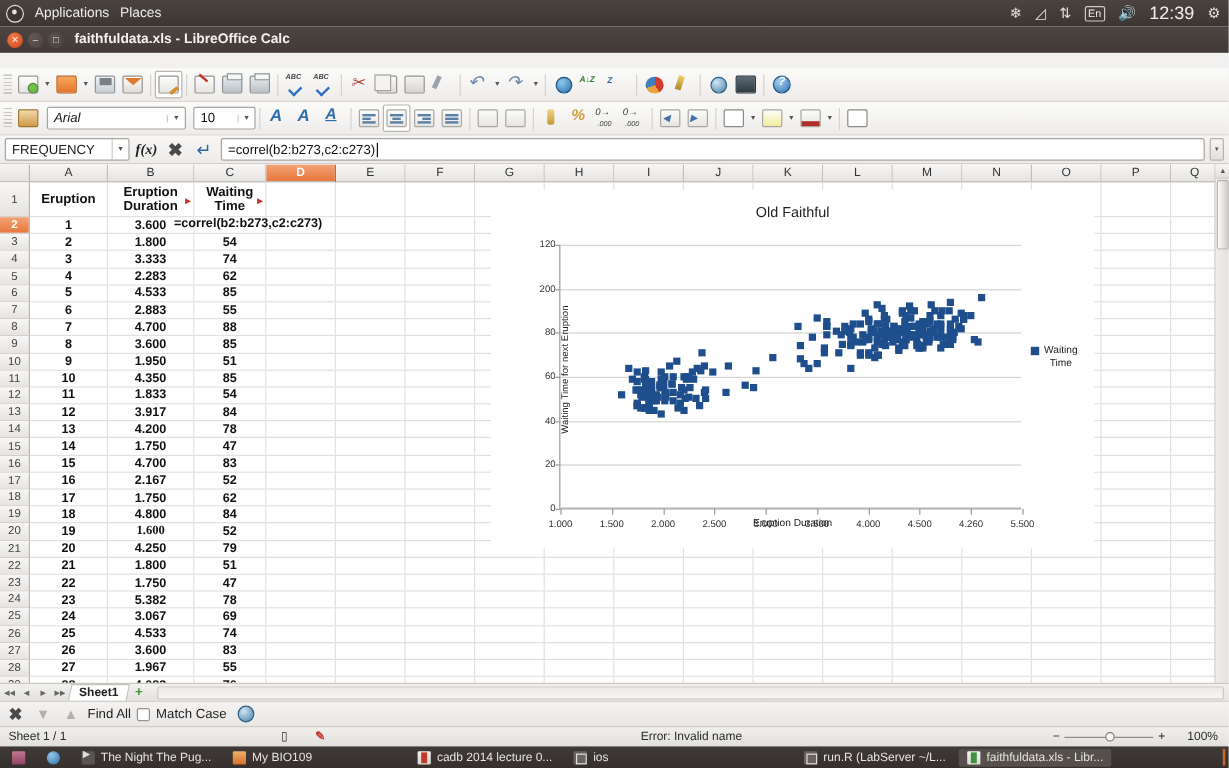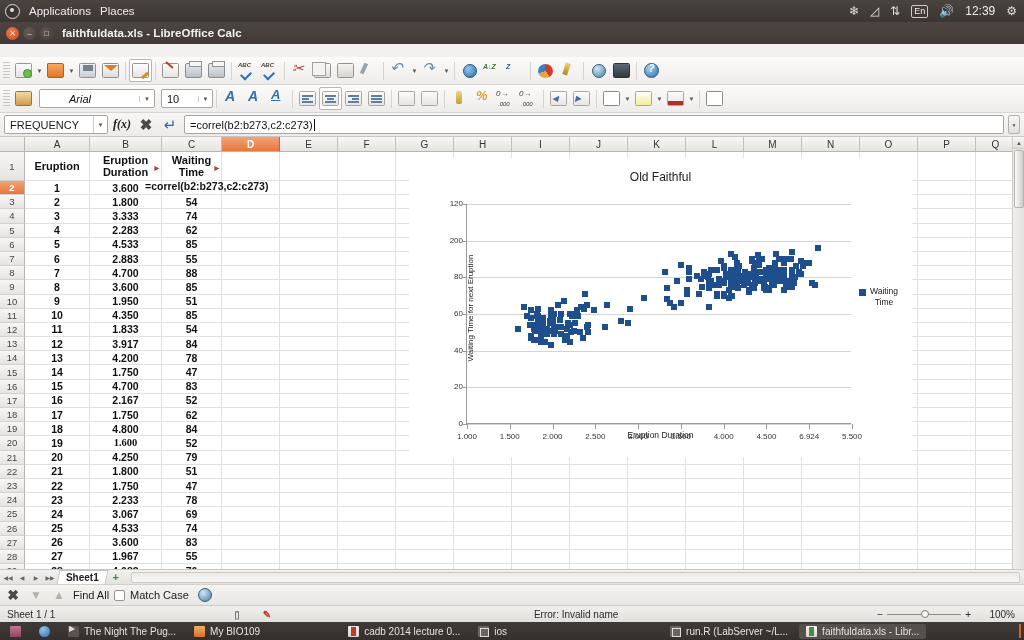--- a/index.html
+++ b/index.html
@@ -28,21 +28,21 @@
     content:"";position:absolute;left:3.5px;top:3.5px;width:4px;height:4px;
     border-radius:50%;background:#e4e0de;
   }
   .unity-left .mitem { font-size:11.5px; color:#ececec; }
   .unity-right { margin-left:auto; display:flex; align-items:center; gap:11px; padding-right:7px; }
   .tray-ico { font-size:12px; color:#e2dedb; line-height:1; }
   .kbd-ind {
     border:1px solid #cfc9c5; color:#efecea; font-size:9px;
     padding:0px 2px; border-radius:2px; line-height:11px;
   }
-  .clock { font-size:12px; color:#f0eeec; }
+  .clock { font-size:15px; color:#f0eeec; }
 
   
   .titlebar {
     position:absolute; top:22px; left:0; width:1024px; height:22px;
     background:linear-gradient(to bottom,#4c4542,#413a37);
     display:flex; align-items:center; padding-left:6px;
   }
   .wbtns { display:flex; gap:4px; align-items:center; }
   .wb { width:13px;height:13px;border-radius:50%; position:relative;}
   .wb.close{ background:radial-gradient(circle at 35% 30%,#f07746,#d4491c); }
@@ -430,21 +430,21 @@
     <div class="tbtn">
         <i class="ic ic-help"></i>
       </div>
   </div>
 
   <div class="toolbar tb2">
     <div class="grip"></div>
     <div class="tbtn">
         <i class="ic ic-style"></i>
       </div>
-    <div style="width:116px;height:19px;background:#fff;border:1px solid #a8a5a1;border-radius:2px;display:flex;align-items:center;margin-left:4px;padding-left:24px;">
+    <div style="width:116px;height:19px;background:#fff;border:1px solid #a8a5a1;border-radius:2px;display:flex;align-items:center;margin-left:4px;">
       <span style="flex:1;padding-left:5px;font-size:11px;font-style:italic;color:#111;">Arial</span>
       <span style="width:15px;text-align:center;font-size:6px;color:#555;border-left:1px solid #cfccc8;">▼</span>
     </div>
     <div style="width:52px;height:19px;background:#fff;border:1px solid #a8a5a1;border-radius:2px;display:flex;align-items:center;margin-left:6px;">
       <span style="flex:1;padding-left:5px;font-size:11px;color:#111;">10</span>
       <span style="width:14px;text-align:center;font-size:6px;color:#555;border-left:1px solid #cfccc8;">▼</span>
     </div>
     <div class="tsep"></div>
     <div class="tbtn">
         <i class="ic ic-bold"></i>
@@ -1026,21 +1026,21 @@
             <div class="gc" style="width: 58px;"></div>
             <div class="gc" style="width: 58px;"></div>
             <div class="gc" style="width: 58px;"></div>
             <div class="gc" style="width: 58px;"></div>
             <div class="gc" style="width: 58px;"></div>
             <div class="gc" style="width: 58px;"></div>
             <div class="gc" style="width: 58px;"></div>
           </div>
           <div class="grow">
             <div class="gc num" style="width: 65px;">23</div>
-            <div class="gc num" style="width: 72px;">2.233</div>
+            <div class="gc num" style="width: 72px;">5.382</div>
             <div class="gc num" style="width: 60px;">78</div>
             <div class="gc" style="width: 58px;"></div>
             <div class="gc" style="width: 58px;"></div>
             <div class="gc" style="width: 58px;"></div>
             <div class="gc" style="width: 58px;"></div>
             <div class="gc" style="width: 58px;"></div>
             <div class="gc" style="width: 58px;"></div>
             <div class="gc" style="width: 58px;"></div>
             <div class="gc" style="width: 58px;"></div>
             <div class="gc" style="width: 58px;"></div>
@@ -1179,21 +1179,21 @@
           <div class="xlab" style="left: 128.333px;">2.500</div>
           <div class="xtick" style="left: 171.111px;"></div>
           <div class="xlab" style="left: 171.111px;">3.000</div>
           <div class="xtick" style="left: 213.889px;"></div>
           <div class="xlab" style="left: 213.889px;">3.500</div>
           <div class="xtick" style="left: 256.667px;"></div>
           <div class="xlab" style="left: 256.667px;">4.000</div>
           <div class="xtick" style="left: 299.444px;"></div>
           <div class="xlab" style="left: 299.444px;">4.500</div>
           <div class="xtick" style="left: 342.222px;"></div>
-          <div class="xlab" style="left: 342.222px;">6.924</div>
+          <div class="xlab" style="left: 342.222px;">4.260</div>
           <div class="xtick" style="left: 385px;"></div>
           <div class="xlab" style="left: 385px;">5.500</div>
           <div class="pt" style="left: 219.444px; top: 72.1667px; background: rgb(31, 78, 140);"></div>
           <div class="pt" style="left: 65.4444px; top: 118px; background: rgb(31, 78, 140);"></div>
           <div class="pt" style="left: 196.601px; top: 81.3333px; background: rgb(31, 78, 140);"></div>
           <div class="pt" style="left: 106.768px; top: 103.333px; background: rgb(31, 78, 140);"></div>
           <div class="pt" style="left: 299.268px; top: 61.1667px; background: rgb(31, 78, 140);"></div>
           <div class="pt" style="left: 158.101px; top: 116.167px; background: rgb(31, 78, 140);"></div>
           <div class="pt" style="left: 313.556px; top: 55.6667px; background: rgb(31, 78, 140);"></div>
           <div class="pt" style="left: 219.444px; top: 61.1667px; background: rgb(31, 78, 140);"></div>

